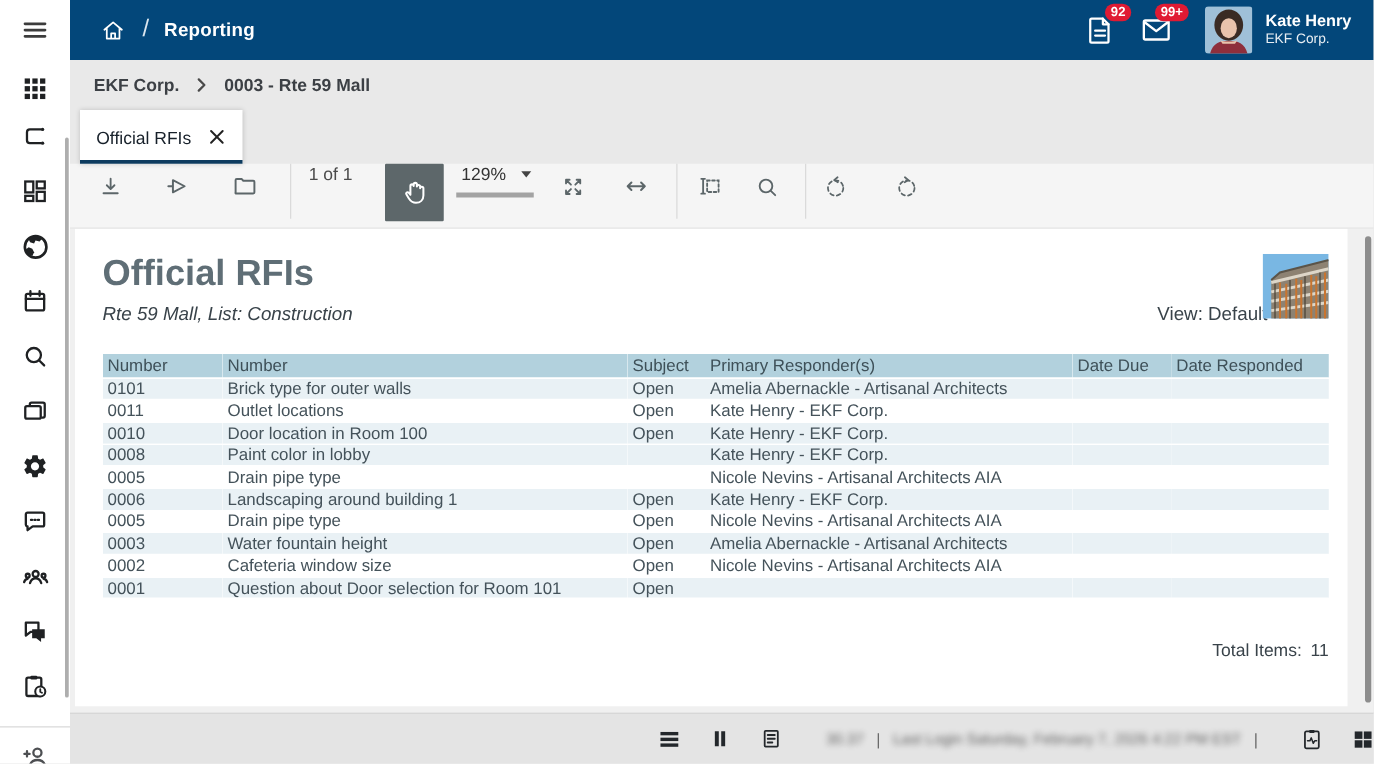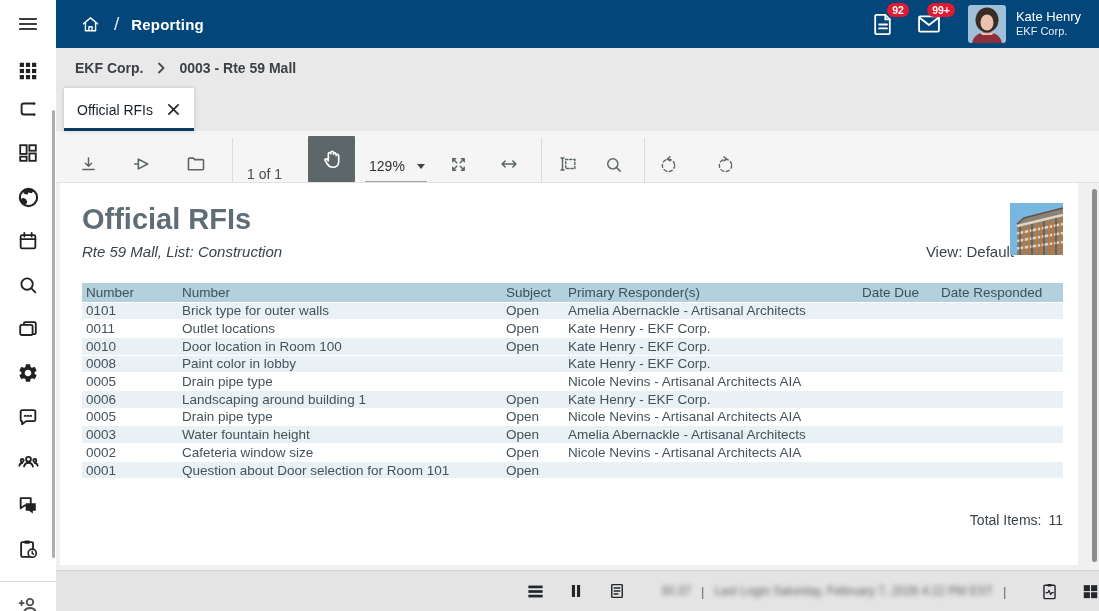--- a/index.html
+++ b/index.html
@@ -11,21 +11,21 @@
   .topbar{position:absolute;left:0;top:0;width:100%;height:48px;background:#03477a;display:flex;align-items:center;z-index:30;}
   .burger-box{width:56px;height:48px;background:#fff;display:flex;align-items:center;justify-content:center;flex:0 0 56px;cursor:pointer;}
   .home-btn{margin-left:20px;width:28px;height:28px;display:flex;align-items:center;justify-content:center;color:#fff;}
   .crumb-slash{color:#dce7ef;font-size:19px;font-weight:300;margin:0 12px 0 10px;}
   .app-title{color:#fff;font-size:15px;font-weight:700;letter-spacing:.2px;}
   .topbar-right{margin-left:auto;display:flex;align-items:center;padding-right:18px;}
   .notif{position:relative;width:30px;height:30px;margin-right:16px;color:#fff;display:flex;align-items:center;justify-content:center;}
   .badge{position:absolute;top:-6px;right:-11px;background:#e01a33;color:#fff;font-size:10.5px;font-weight:700;border-radius:9px;padding:1.5px 5px;line-height:1;min-width:12px;text-align:center;}
   .avatar{width:38px;height:38px;border-radius:3px;overflow:hidden;margin:0 10px 0 8px;flex:0 0 38px;}
   .user-block{color:#fff;line-height:1.25;}
-  .user-name{font-size:13px;font-weight:400;}
+  .user-name{font-size:13px;font-weight:700;}
   .user-company{font-size:11px;font-weight:400;color:#e8eef3;}
 
   
   .sidebar{position:absolute;left:0;top:48px;bottom:0;width:56px;background:#fff;display:flex;flex-direction:column;align-items:center;padding-top:11px;z-index:20;}
   .side-btn{width:24px;height:24px;color:#1f2123;display:flex;align-items:center;justify-content:center;margin-bottom:20px;cursor:pointer;flex:0 0 auto;}
   .side-btn.first{margin-bottom:14px;}
   .side-bottom{margin-top:auto;width:100%;border-top:1px solid #d9d9d9;display:flex;justify-content:center;padding:11px 0;}
   .side-bottom .side-btn{margin:0;color:#4d4f52;}
   .side-scroll{position:absolute;right:1px;top:62px;width:3px;height:448px;background:#aeaeae;border-radius:2px;}
 
@@ -34,26 +34,26 @@
   .breadcrumb{height:40px;display:flex;align-items:center;padding-left:19px;background:#e9e9e9;flex:0 0 40px;}
   .bc-item{font-size:14px;font-weight:700;color:#3c4045;cursor:pointer;}
   .bc-chevron{margin:0 13px;color:#4a4a4a;display:flex;}
   .tabrow{height:43px;background:#e9e9e9;display:flex;align-items:flex-end;padding-left:8px;flex:0 0 43px;}
   .tab{position:relative;width:130px;height:43px;background:#fff;display:flex;align-items:center;padding:0 13px;box-shadow:0 0 4px rgba(0,0,0,.18);cursor:pointer;}
   .tab::after{content:"";position:absolute;left:0;right:0;bottom:0;height:3px;background:#0d3b5f;}
   .tab-label{font-size:14px;color:#17202a;font-weight:500;}
   .tab-close{margin-left:auto;width:16px;height:16px;color:#222;display:flex;align-items:center;justify-content:center;cursor:pointer;}
 
   
-  .toolbar{height:52px;background:#f5f5f5;border-bottom:1px solid #e3e3e3;display:flex;align-items:flex-end;color:#5c6669;padding-left:14px;flex:0 0 52px;}
+  .toolbar{height:52px;background:#f5f5f5;border-bottom:1px solid #e3e3e3;display:flex;align-items:flex-start;color:#5c6669;padding-left:14px;flex:0 0 52px;}
   .tbtn{width:36px;height:36px;display:flex;align-items:center;justify-content:center;margin-right:18px;cursor:pointer;flex:0 0 36px;}
   .tsep{width:1px;height:44px;background:#dadada;flex:0 0 1px;}
   .page-ind{font-size:14px;color:#4b4b4b;margin:0 14px;white-space:nowrap;}
   .hand-btn{width:47px;height:46px;background:#5d676a;color:#fff;display:flex;align-items:center;justify-content:center;margin-left:12px;border-radius:1px;cursor:pointer;flex:0 0 47px;}
-  .zoom-ctl{margin-left:10px;display:flex;align-items:center;gap:12px;border-bottom:1px solid #a3a3a3;padding:0 2px 7px 4px;cursor:pointer;}
+  .zoom-ctl{margin-left:10px;display:flex;align-items:center;gap:12px;border-bottom:4px solid #a3a3a3;padding:0 2px 7px 4px;cursor:pointer;}
   .zoom-val{font-size:14px;color:#333;}
   .zoom-caret{width:0;height:0;border-left:4.5px solid transparent;border-right:4.5px solid transparent;border-top:5px solid #444;}
 
   
   .viewer{flex:1 1 auto;background:#f0f0f0;position:relative;overflow:hidden;}
   .page{position:absolute;left:4px;top:0;bottom:5px;width:1018px;background:#fff;}
   .vscroll-thumb{position:absolute;right:2px;top:6px;bottom:8px;width:5px;background:#8d8d8d;border-radius:3px;cursor:grab;}
   .doc-title{position:absolute;left:22px;top:20px;font-size:29px;font-weight:700;color:#5f6e76;}
   .doc-subtitle{position:absolute;left:22px;top:60px;font-size:15px;font-style:italic;color:#39434a;}
   .doc-view{position:absolute;right:64px;top:60px;font-size:15px;color:#39434a;}

